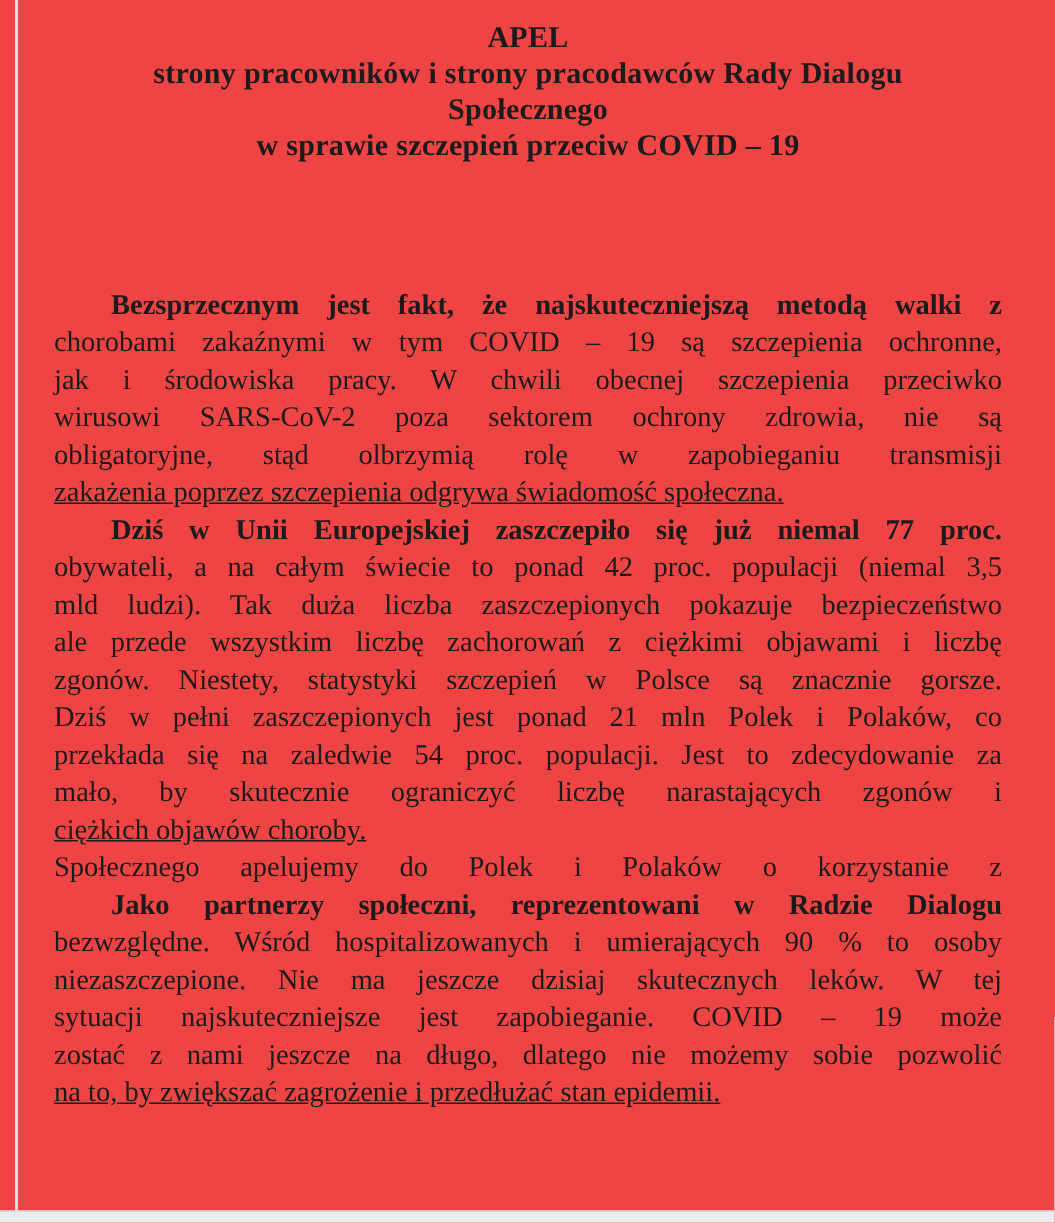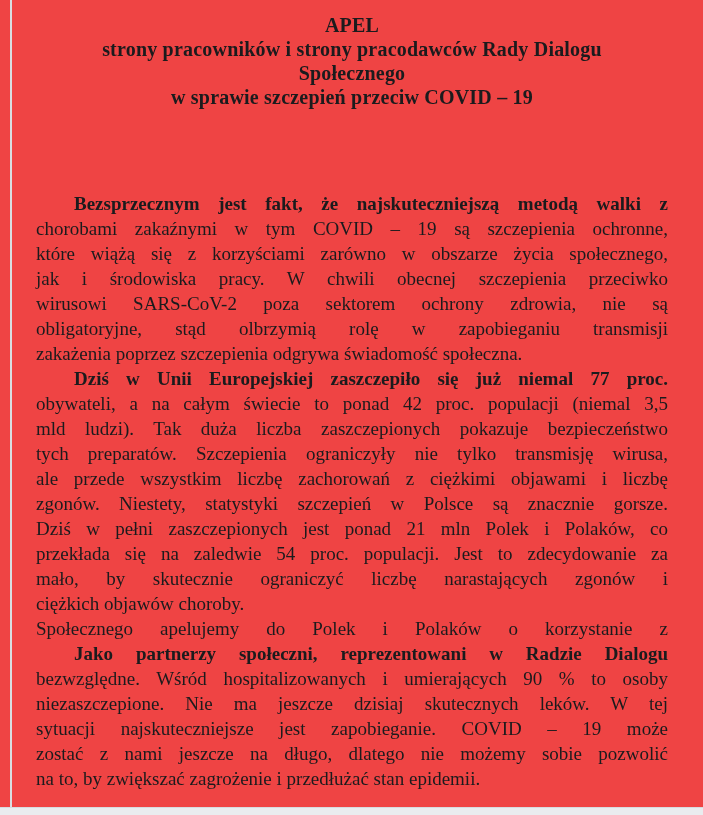--- a/index.html
+++ b/index.html
@@ -64,50 +64,49 @@
     text-align-last: justify;
     white-space: normal;
   }
   .text-line.first {
     text-indent: 38px;
     font-weight: bold;
   }
   .text-line.last {
     text-align: left;
     text-align-last: left;
+    text-decoration: underline;
   }
 </style>
 </head>
 <body>
 
 <div class="page">
   <div class="left-rule"></div>
 
   <div class="content">
     <div class="doc-title">
         <div class="title-line">APEL</div>
         <div class="title-line">strony pracowników i strony pracodawców Rady Dialogu</div>
         <div class="title-line">Społecznego</div>
         <div class="title-line">w sprawie szczepień przeciw COVID – 19</div>
       </div>
     <div class="doc-body">
         <div class="paragraph">
           <div class="text-line first">Bezsprzecznym jest fakt, że najskuteczniejszą metodą walki z</div>
           <div class="text-line">chorobami zakaźnymi w tym COVID – 19 są szczepienia ochronne,</div>
-          <div class="text-line">które wiążą się z korzyściami zarówno w obszarze życia społecznego,</div>
           <div class="text-line">jak i środowiska pracy. W chwili obecnej szczepienia przeciwko</div>
           <div class="text-line">wirusowi SARS-CoV-2 poza sektorem ochrony zdrowia, nie są</div>
           <div class="text-line">obligatoryjne, stąd olbrzymią rolę w zapobieganiu transmisji</div>
           <div class="text-line last">zakażenia poprzez szczepienia odgrywa świadomość społeczna.</div>
         </div>
         <div class="paragraph">
           <div class="text-line first">Dziś w Unii Europejskiej zaszczepiło się już niemal 77 proc.</div>
           <div class="text-line">obywateli, a na całym świecie to ponad 42 proc. populacji (niemal 3,5</div>
           <div class="text-line">mld ludzi). Tak duża liczba zaszczepionych pokazuje bezpieczeństwo</div>
-          <div class="text-line">tych preparatów. Szczepienia ograniczyły nie tylko transmisję wirusa,</div>
           <div class="text-line">ale przede wszystkim liczbę zachorowań z ciężkimi objawami i liczbę</div>
           <div class="text-line">zgonów. Niestety, statystyki szczepień w Polsce są znacznie gorsze.</div>
           <div class="text-line">Dziś w pełni zaszczepionych jest ponad 21 mln Polek i Polaków, co</div>
           <div class="text-line">przekłada się na zaledwie 54 proc. populacji. Jest to zdecydowanie za</div>
           <div class="text-line">mało, by skutecznie ograniczyć liczbę narastających zgonów i</div>
           <div class="text-line last">ciężkich objawów choroby.</div>
         </div>
         <div class="paragraph">
           <div class="text-line">Społecznego apelujemy do Polek i Polaków o korzystanie z</div>
           <div class="text-line first">Jako partnerzy społeczni, reprezentowani w Radzie Dialogu</div>

